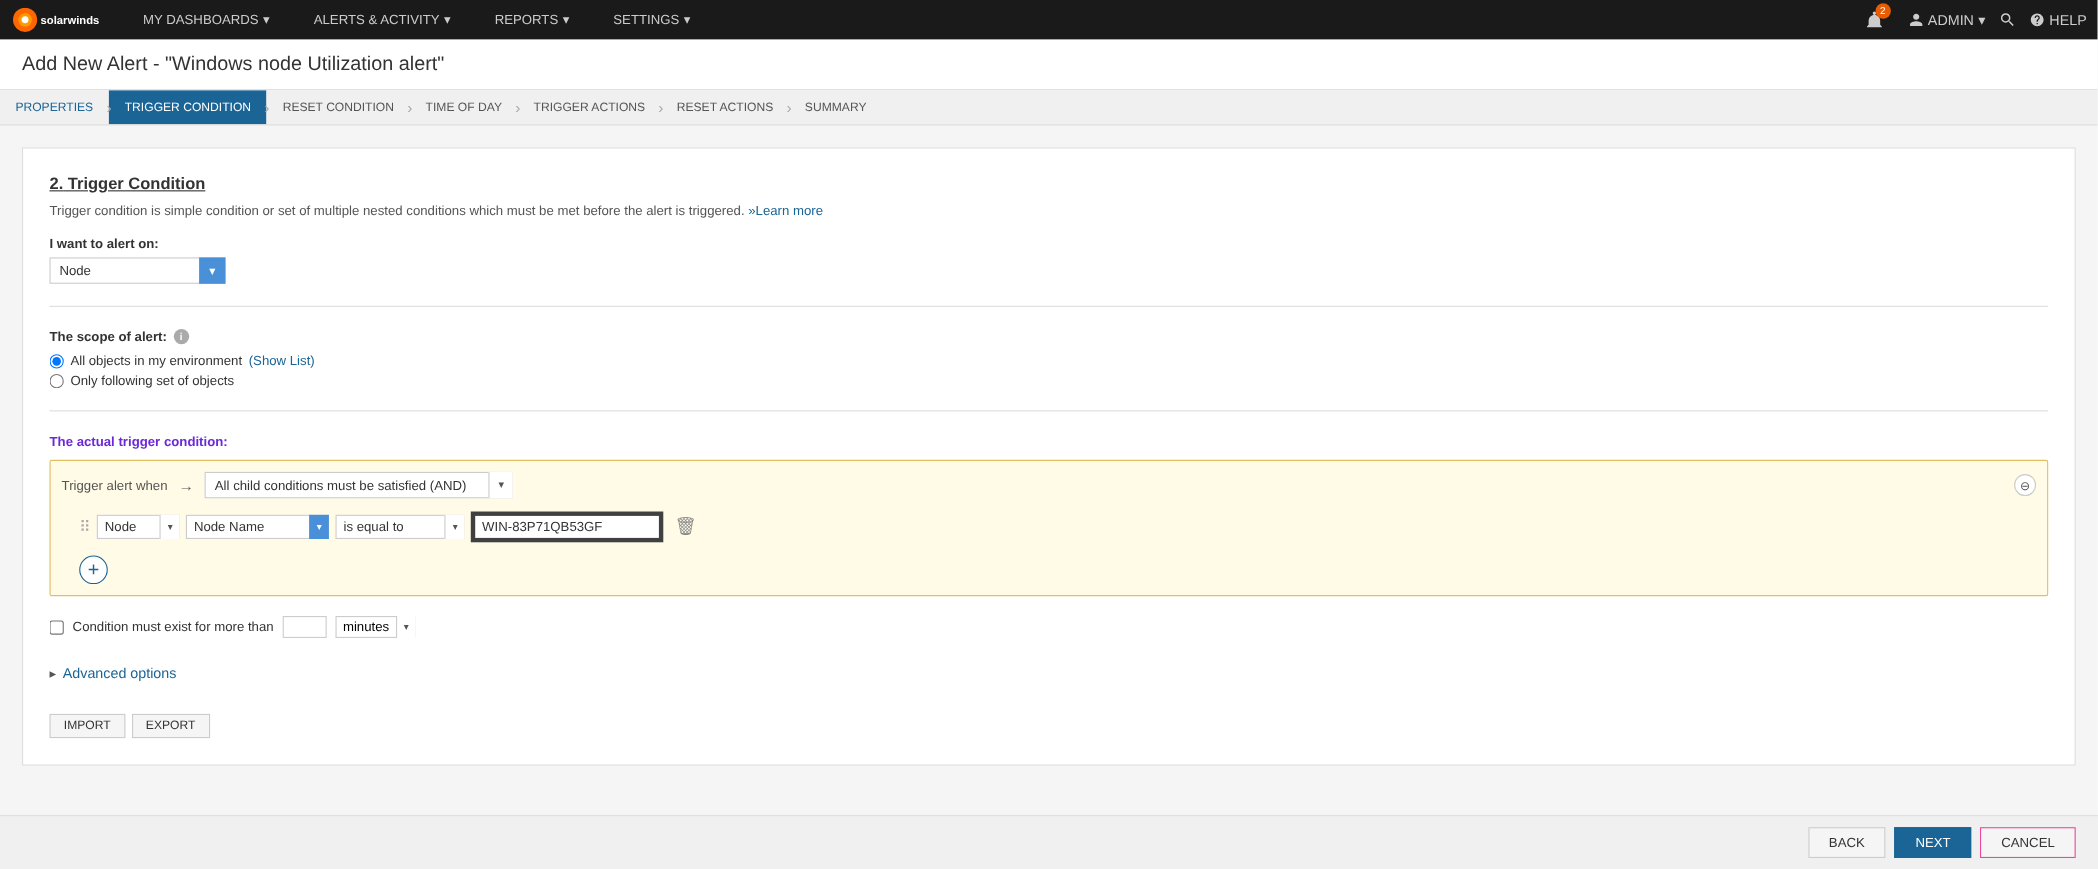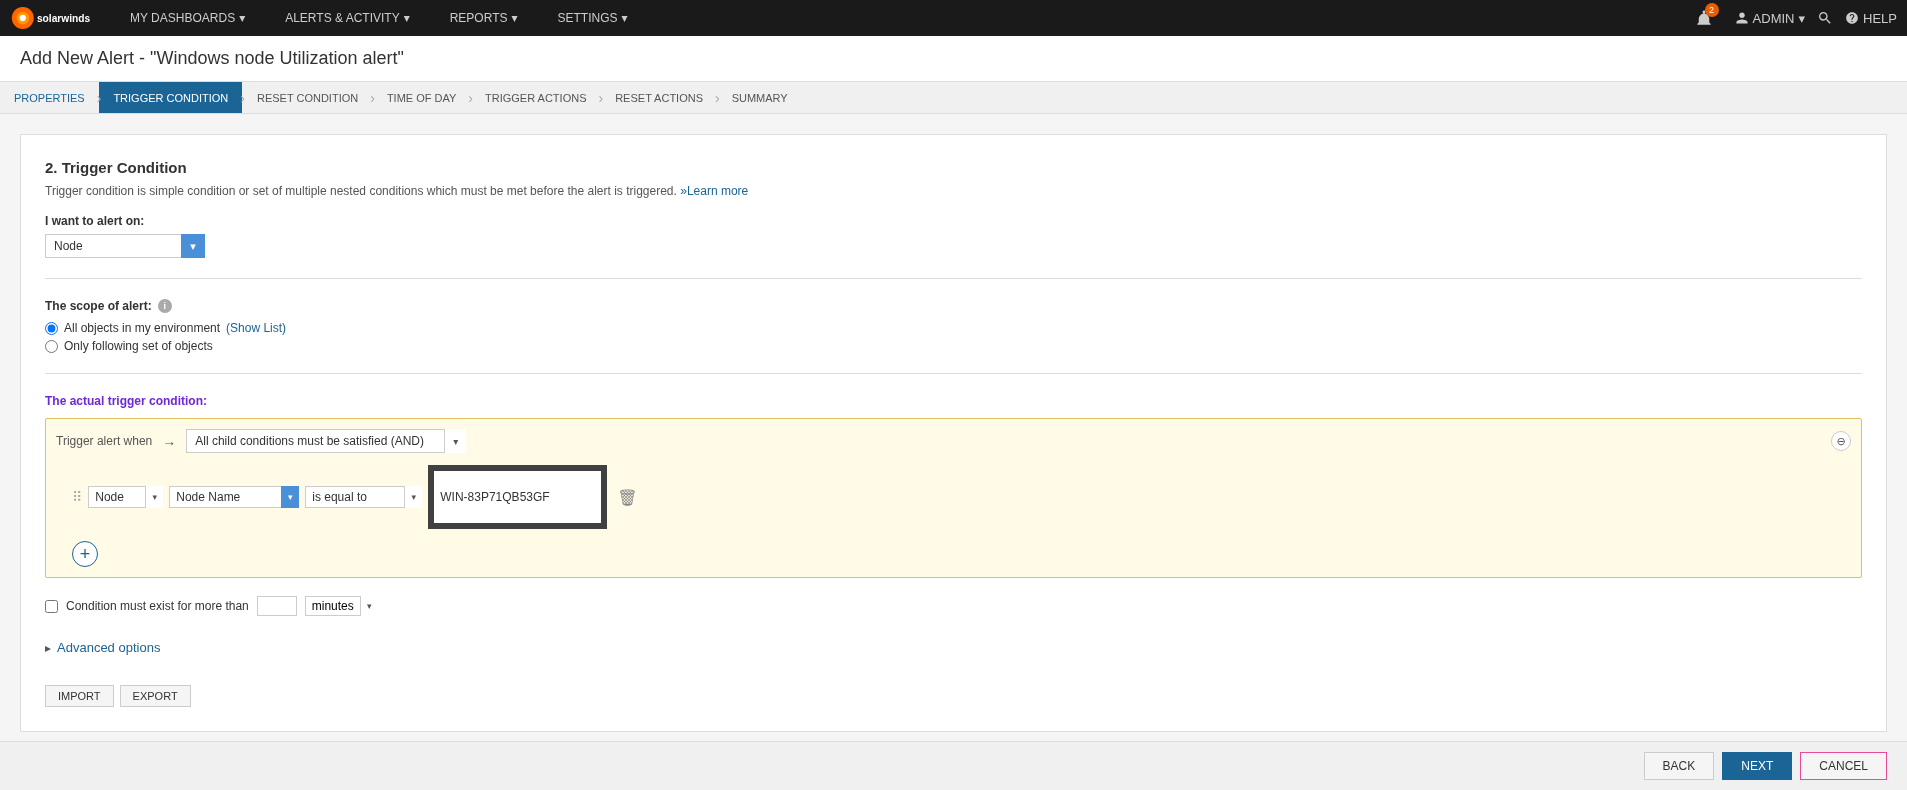--- a/index.html
+++ b/index.html
@@ -119,20 +119,21 @@
       padding: 24px;
       border: 1px solid #ddd;
       min-height: 500px;
     }
 
     .section-title {
       font-size: 15px;
       font-weight: bold;
       margin-bottom: 8px;
       color: #333;
+      text-decoration: underline;
     }
     .section-desc {
       font-size: 12px;
       color: #555;
       margin-bottom: 16px;
     }
     .section-desc a { color: #1a6496; text-decoration: none; }
 
     .divider {
       border: none;
@@ -373,23 +374,23 @@
       display: flex;
       align-items: center;
       justify-content: center;
       background: #fff;
       border-left: 1px solid #ccc;
       pointer-events: none;
       font-size: 9px;
       color: #555;
     }
     .cond-value {
-      border: 6px solid #404040;
-      background: #fff;
-      padding: 19px 6px;
+      border: 4px solid #404040;
+      background: #fff;
+      padding: 3px 6px;
       font-size: 12px;
       color: #333;
       min-width: 130px;
     }
     .delete-btn {
       background: none;
       border: none;
       cursor: pointer;
       color: #888;
       font-size: 16px;

